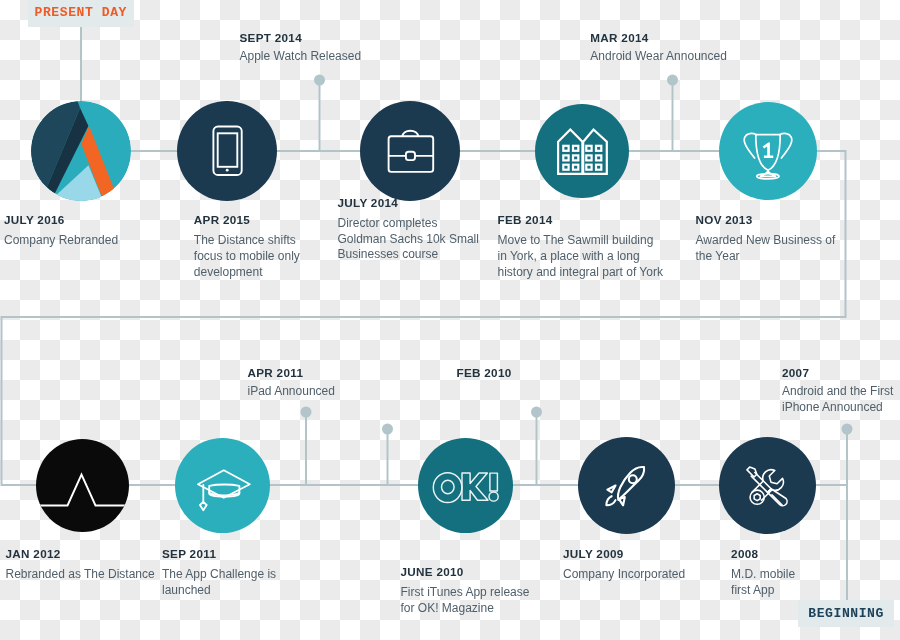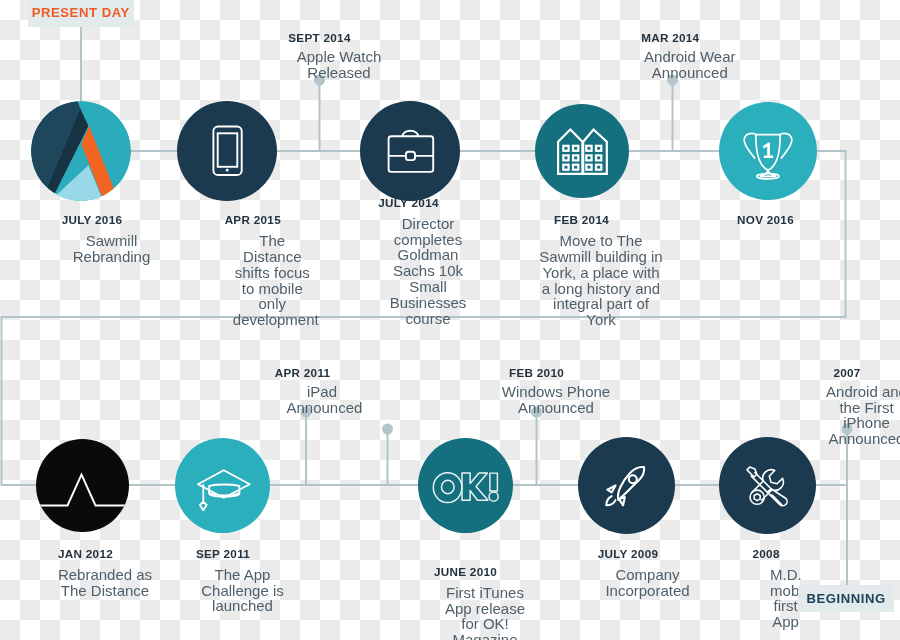--- a/index.html
+++ b/index.html
@@ -11,24 +11,24 @@
          linear-gradient(45deg,#ebebeb 25%,transparent 25%,transparent 75%,#ebebeb 75%),
          linear-gradient(45deg,#ebebeb 25%,transparent 25%,transparent 75%,#ebebeb 75%);
        background-size:40px 40px;
        background-position:0 0,20px 20px;}
   #stage{position:absolute;left:0;top:0;width:900px;height:640px;}
   .lines{position:absolute;left:0;top:0;width:900px;height:640px;}
   .node{position:absolute;}
   .circ{position:absolute;border-radius:50%;overflow:hidden;}
   .ic{position:absolute;left:0;top:0;width:100%;height:100%;}
   .chip{position:absolute;background:#e2eaec;display:flex;align-items:center;justify-content:center;}
-  .chip span{font-weight:bold;letter-spacing:.55px;font-size:13.1px;}
-  .lab,.ev{position:absolute;text-align:center;}
+  .chip span{font-weight:bold;letter-spacing:.55px;font-size:13.1px;font-family:Liberation Mono, monospace;}
+  .lab,.ev{position:absolute;}
   .lab .d,.ev .d{font-weight:bold;font-size:11.7px;color:#22333f;letter-spacing:.3px;line-height:15px;}
-  .lab .t,.ev .t{font-size:15px;color:#4f5f6a;line-height:15.8px;margin-top:5.9px;padding-left:39px;}
+  .lab .t,.ev .t{font-size:12px;color:#4f5f6a;line-height:15.8px;margin-top:5.9px;}
   .ev .t{margin-top:4.0px;}
 </style>
 </head>
 <body>
 
 <div id="stage">
 <svg class="lines" viewBox="0 0 900 640">
   <g fill="none" stroke="#b3c4c9" stroke-width="2">
 
     <path d="M 81 27 L 81 151 L 845.5 151 L 845.5 317 L 1.5 317 L 1.5 485 L 847 485 L 847 609.5"></path>
@@ -61,23 +61,23 @@
           </defs>
    <g clip-path="url(#lgc)">
     <rect x="-2" y="-2" width="104" height="104" fill="#2bacbc"></rect>
     <polygon points="45.7,-2 49.1,7 8.9,103 -4,103 -4,-2" fill="#1f475c"></polygon>
     <polygon points="49.1,7 57.4,25 14.1,112 8.9,103" fill="#173343"></polygon>
     <polygon points="57.5,64.2 81.3,122 -5,122" fill="#99d8e9"></polygon>
     <polygon points="58.1,25 96.5,122 81.3,122 50.3,43.1" fill="#f26522"></polygon>
    </g>
   </svg>
  </div>
- <div class="lab" style="left:17px;top:212.3px;width:150px;">
+ <div class="lab" style="left:4px;top:212.3px;width:150px;">
   <div class="d">JULY 2016</div>
-  <div class="t">Sawmill Rebranding</div>
+  <div class="t">Company Rebranded</div>
  </div>
 </div>
 
 <div class="node">
  <div class="circ" style="left:177px;top:101px;width:100px;height:100px;background:#1b3a50;">
   <svg class="ic" viewBox="0 0 100 100">
    <g fill="none" stroke="#fff" stroke-width="1.9">
     <rect x="36.4" y="25.5" width="28.3" height="48.5" rx="4.6" ry="4.6"></rect>
     <rect x="40.7" y="32.3" width="19.6" height="33.5"></rect>
    </g>
@@ -142,21 +142,22 @@
     <path d="M 36.8 32.7 H 61.2 C 61.2 52.5 57.2 64.6 49 68.2 C 40.8 64.6 36.8 52.5 36.8 32.7 Z"></path>
     <path d="M 37.4 32.7 C 33.0 30.4 27.7 31.2 25.8 35.1 C 23.6 39.6 27.3 45.5 35.6 56.0"></path>
     <path d="M 60.6 32.7 C 65.0 30.4 70.3 31.2 72.2 35.1 C 74.4 39.6 70.7 45.5 62.4 56.0"></path>
     <path d="M 49 68.2 C 49 71.4 44.5 72.2 41.5 74.3 H 56.5 C 53.5 72.2 49 71.4 49 68.2 Z"></path>
     <ellipse cx="48.9" cy="74.3" rx="11.2" ry="2.6"></ellipse>
    </g>
    <path d="M 50.9 40.4 h -1.6 l -5.7 4.1 l 1.5 2.1 l 3.1 -2.2 v 9.0 h -3.3 v 2.6 h 9.3 v -2.6 h -3.3 Z" fill="#fff"></path>
   </svg>
  </div>
  <div class="lab" style="left:695.5px;top:212.3px;width:140px;">
-  <div class="d">NOV 2016</div>
+  <div class="d">NOV 2013</div>
+  <div class="t">Awarded New Business of the Year</div>
  </div>
 </div>
 
 <div class="node">
  <div class="circ" style="left:35.5px;top:438.5px;width:93px;height:93px;background:#0a0a0a;">
   <svg class="ic" viewBox="0 0 93 93">
    <path d="M -2 66.5 H 31.5 L 45.5 35.5 L 59.5 66.5 H 95" fill="none" stroke="#fff" stroke-width="1.9" stroke-linejoin="miter"></path>
   </svg>
  </div>
  <div class="lab" style="left:5.5px;top:546px;width:160px;">
@@ -248,26 +249,25 @@
 <div class="ev" style="left:590.3px;top:30.3px;width:160px;">
  <div class="d">MAR 2014</div>
  <div class="t">Android Wear Announced</div>
 </div>
 <div class="ev" style="left:247.5px;top:364.8px;width:110px;">
  <div class="d">APR 2011</div>
  <div class="t">iPad Announced</div>
 </div>
 <div class="ev" style="left:456.5px;top:364.8px;width:160px;">
  <div class="d">FEB 2010</div>
- <div class="t">Windows Phone Announced</div>
 </div>
 <div class="ev" style="left:782.0px;top:364.8px;width:130px;">
  <div class="d">2007</div>
  <div class="t">Android and the First iPhone Announced</div>
 </div>
 
 <div class="chip" style="left:27.5px;top:-3px;width:106.5px;height:30.3px;">
  <span style="color:#ef5a25;">PRESENT DAY</span>
 </div>
-<div class="chip" style="left:798.3px;top:585px;width:95.6px;height:27px;text-align:right;">
+<div class="chip" style="left:798.3px;top:600px;width:95.6px;height:27px;text-align:right;">
  <span style="color:#1d4259;">BEGINNING</span>
 </div>
 </div>
 
 </body></html>

